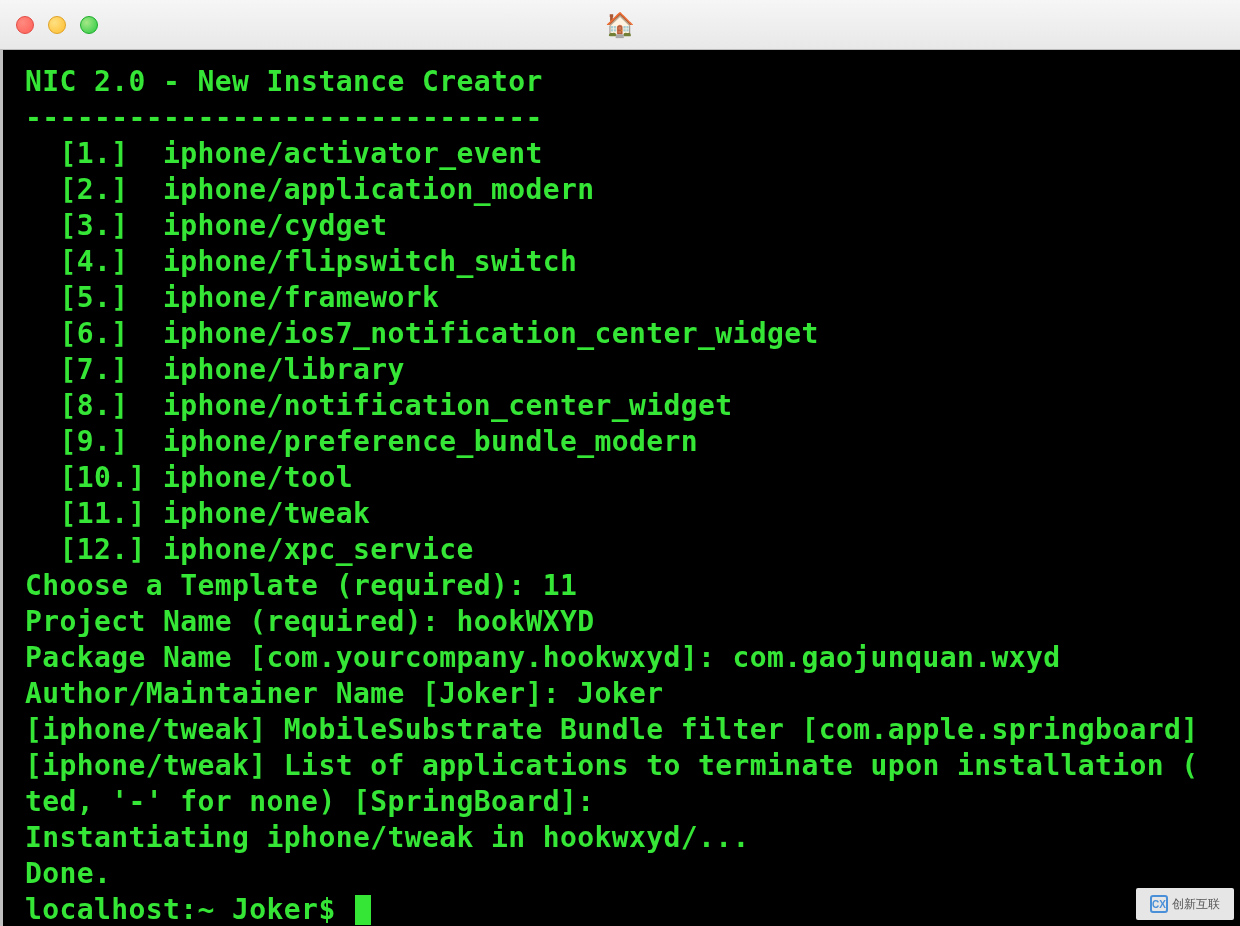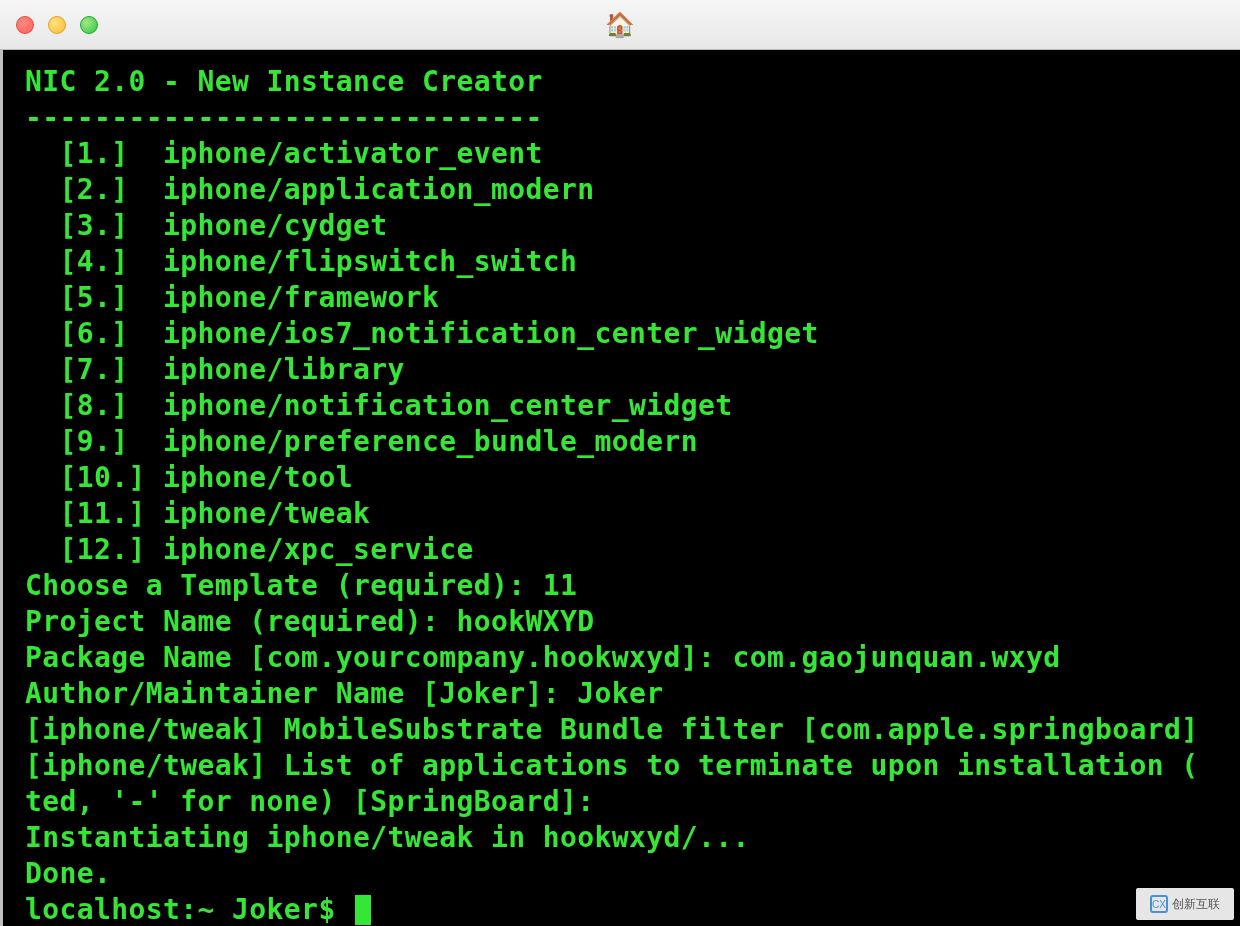--- a/index.html
+++ b/index.html
@@ -113,21 +113,21 @@
       width: 18px;
       height: 18px;
       border: 2px solid #4a90d9;
       border-radius: 3px;
       position: relative;
       display:flex;
       align-items:center;
       justify-content:center;
       color:#4a90d9;
       font-size:10px;
-      font-weight:normal;
+      font-weight:bold;
     }
   </style>
 </head>
 <body>
 
 <div class="window">
   <div class="titlebar">
     <div class="traffic-lights">
       <div class="traffic-light tl-close"></div>
       <div class="traffic-light tl-min"></div>

